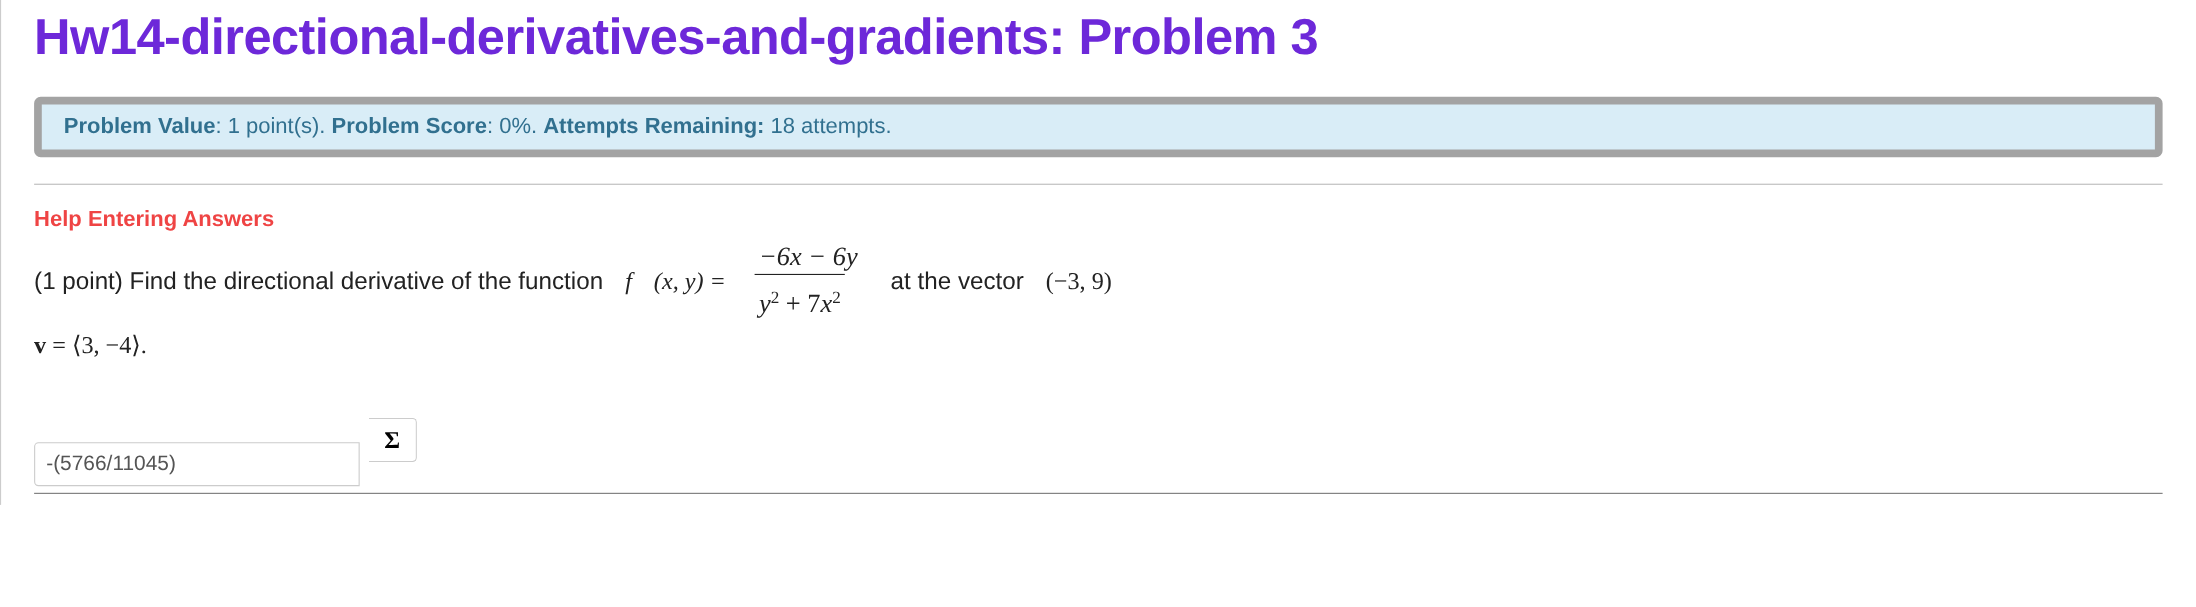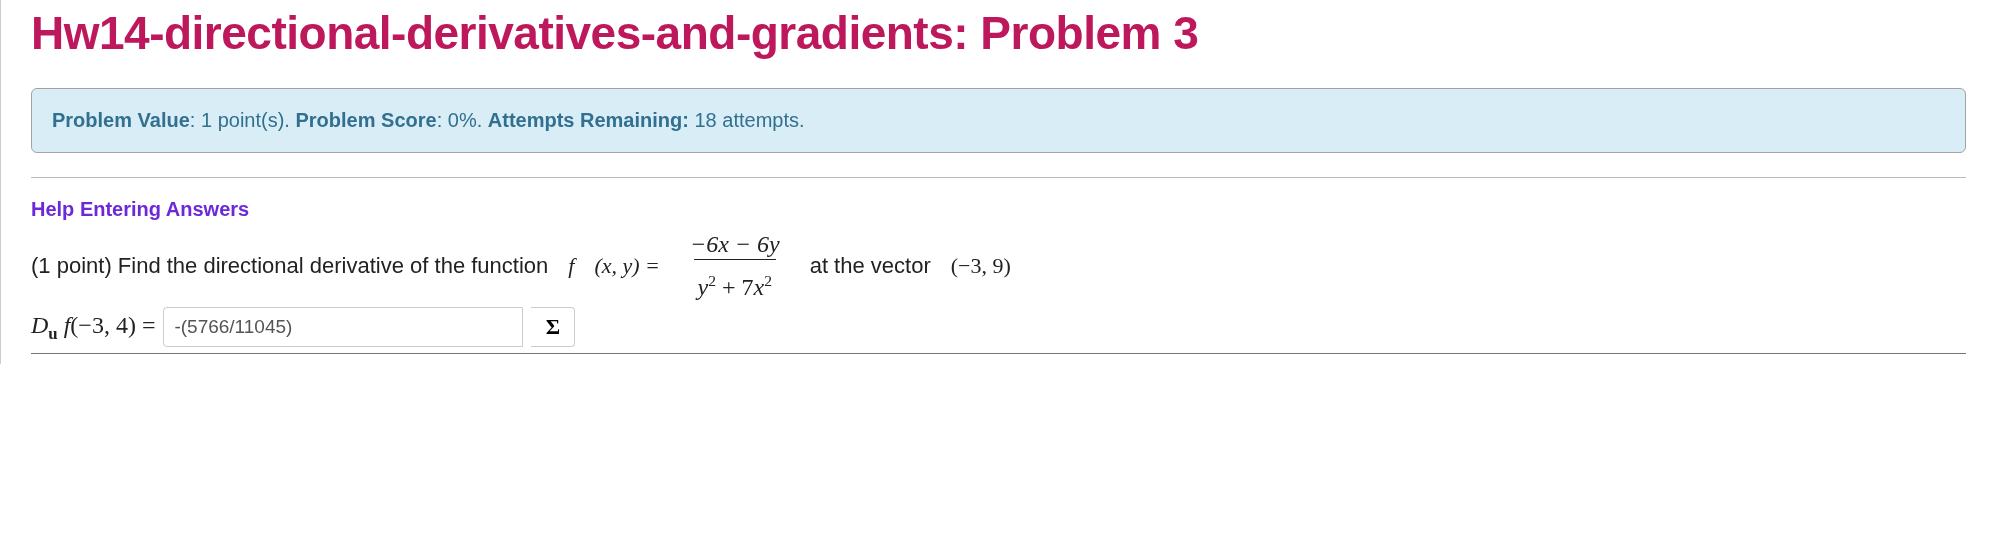--- a/index.html
+++ b/index.html
@@ -11,40 +11,40 @@
     background: #fff;
   }
   .page {
     padding: 6px 30px 10px 30px;
     border-left: 1px solid #ccc;
   }
   h1.title {
     font-size: 46px;
     font-weight: 700;
     margin: 0 0 28px 0;
-    color: #be185d;
+    color: #6d28d9;
     letter-spacing: -0.5px;
   }
   .alert {
     background: #d9edf7;
-    border: 1px solid #a3a3a3;
+    border: 7px solid #a3a3a3;
     border-radius: 6px;
-    padding: 20px 20px;
+    padding: 9px 20px;
     color: #31708f;
     font-size: 20px;
     margin-bottom: 24px;
   }
   .alert b { font-weight: 700; }
   hr.sep {
     border: none;
     border-top: 1px solid #bbb;
     margin: 0 0 20px 0;
   }
   .help-link {
-    color: #6d28d9;
+    color: #ef4444;
     font-weight: 700;
     font-size: 20px;
     display: inline-block;
     margin-bottom: 10px;
     cursor: pointer;
   }
   .problem-body {
     font-size: 22px;
     line-height: 1.5;
     color: #222;
@@ -54,21 +54,21 @@
     align-items: center;
     flex-wrap: nowrap;
     gap: 20px;
     margin-bottom: 6px;
   }
   .mathit { font-family: "Times New Roman", Times, serif; font-style: italic; }
   .mathrm { font-family: "Times New Roman", Times, serif; font-style: normal; }
   .frac {
     display: inline-flex;
     flex-direction: column;
-    align-items: center;
+    align-items: flex-start;
     font-family: "Times New Roman", Times, serif;
     font-size: 24px;
     line-height: 1.1;
     margin: 0 6px;
     vertical-align: middle;
   }
   .frac .num { padding: 0 4px 2px 4px; }
   .frac .den { border-top: 1.5px solid #222; padding: 12px 4px 0 4px; }
   sup.exp { font-size: 0.65em; vertical-align: super; }
   .vecline {
@@ -85,24 +85,25 @@
     font-family: "Times New Roman", Times, serif;
     font-size: 24px;
     font-style: italic;
   }
   .du-label .sub { font-size: 0.7em; vertical-align: sub; font-style: normal; font-weight: 700; }
   .answer-input {
     font-size: 19px;
     padding: 6px 10px;
     border: 1px solid #ccc;
     border-radius: 4px 0 0 4px;
-    width: 360px;
+    width: 296px;
     height: 40px;
     font-family: "Helvetica Neue", Helvetica, Arial, sans-serif;
     color: #555;
+    margin-top: 44px;
   }
   .sigma-btn {
     border: 1px solid #ccc;
     border-left: none;
     background: #fff;
     height: 40px;
     width: 44px;
     border-radius: 0 4px 4px 0;
     font-family: "Times New Roman", Times, serif;
     font-size: 22px;
@@ -145,25 +146,25 @@
         <span class="mathit">(x, y) = </span>
       <span class="frac">
         <span class="num mathit">−6x − 6y</span>
         <span class="den">
           <span class="mathit">y</span><sup class="exp mathrm">2</sup><span class="mathrm"> + 7</span><span class="mathit">x</span><sup class="exp mathrm">2</sup>
         </span>
       </span>
       <span> at the vector </span>
       <span class="mathrm">(−3, 9)</span>
     </div>
+    <div class="vecline">
+      <b class="mathrm" style="font-weight:700;">v</b><span class="mathrm"> = ⟨3, −4⟩.</span>
+    </div>
 
     <div class="answer-row">
-      <span class="du-label">
-        <span>D</span><span class="sub">u</span><span> f</span><span class="mathrm" style="font-style:normal;">(−3, 4) = </span>
-      </span>
       <input type="text" class="answer-input" value="-(5766/11045)" style="">
       <button class="sigma-btn">
         <span>Σ</span>
       </button>
     </div>
   </div>
 
   <hr class="bottom">
 
 </div>

